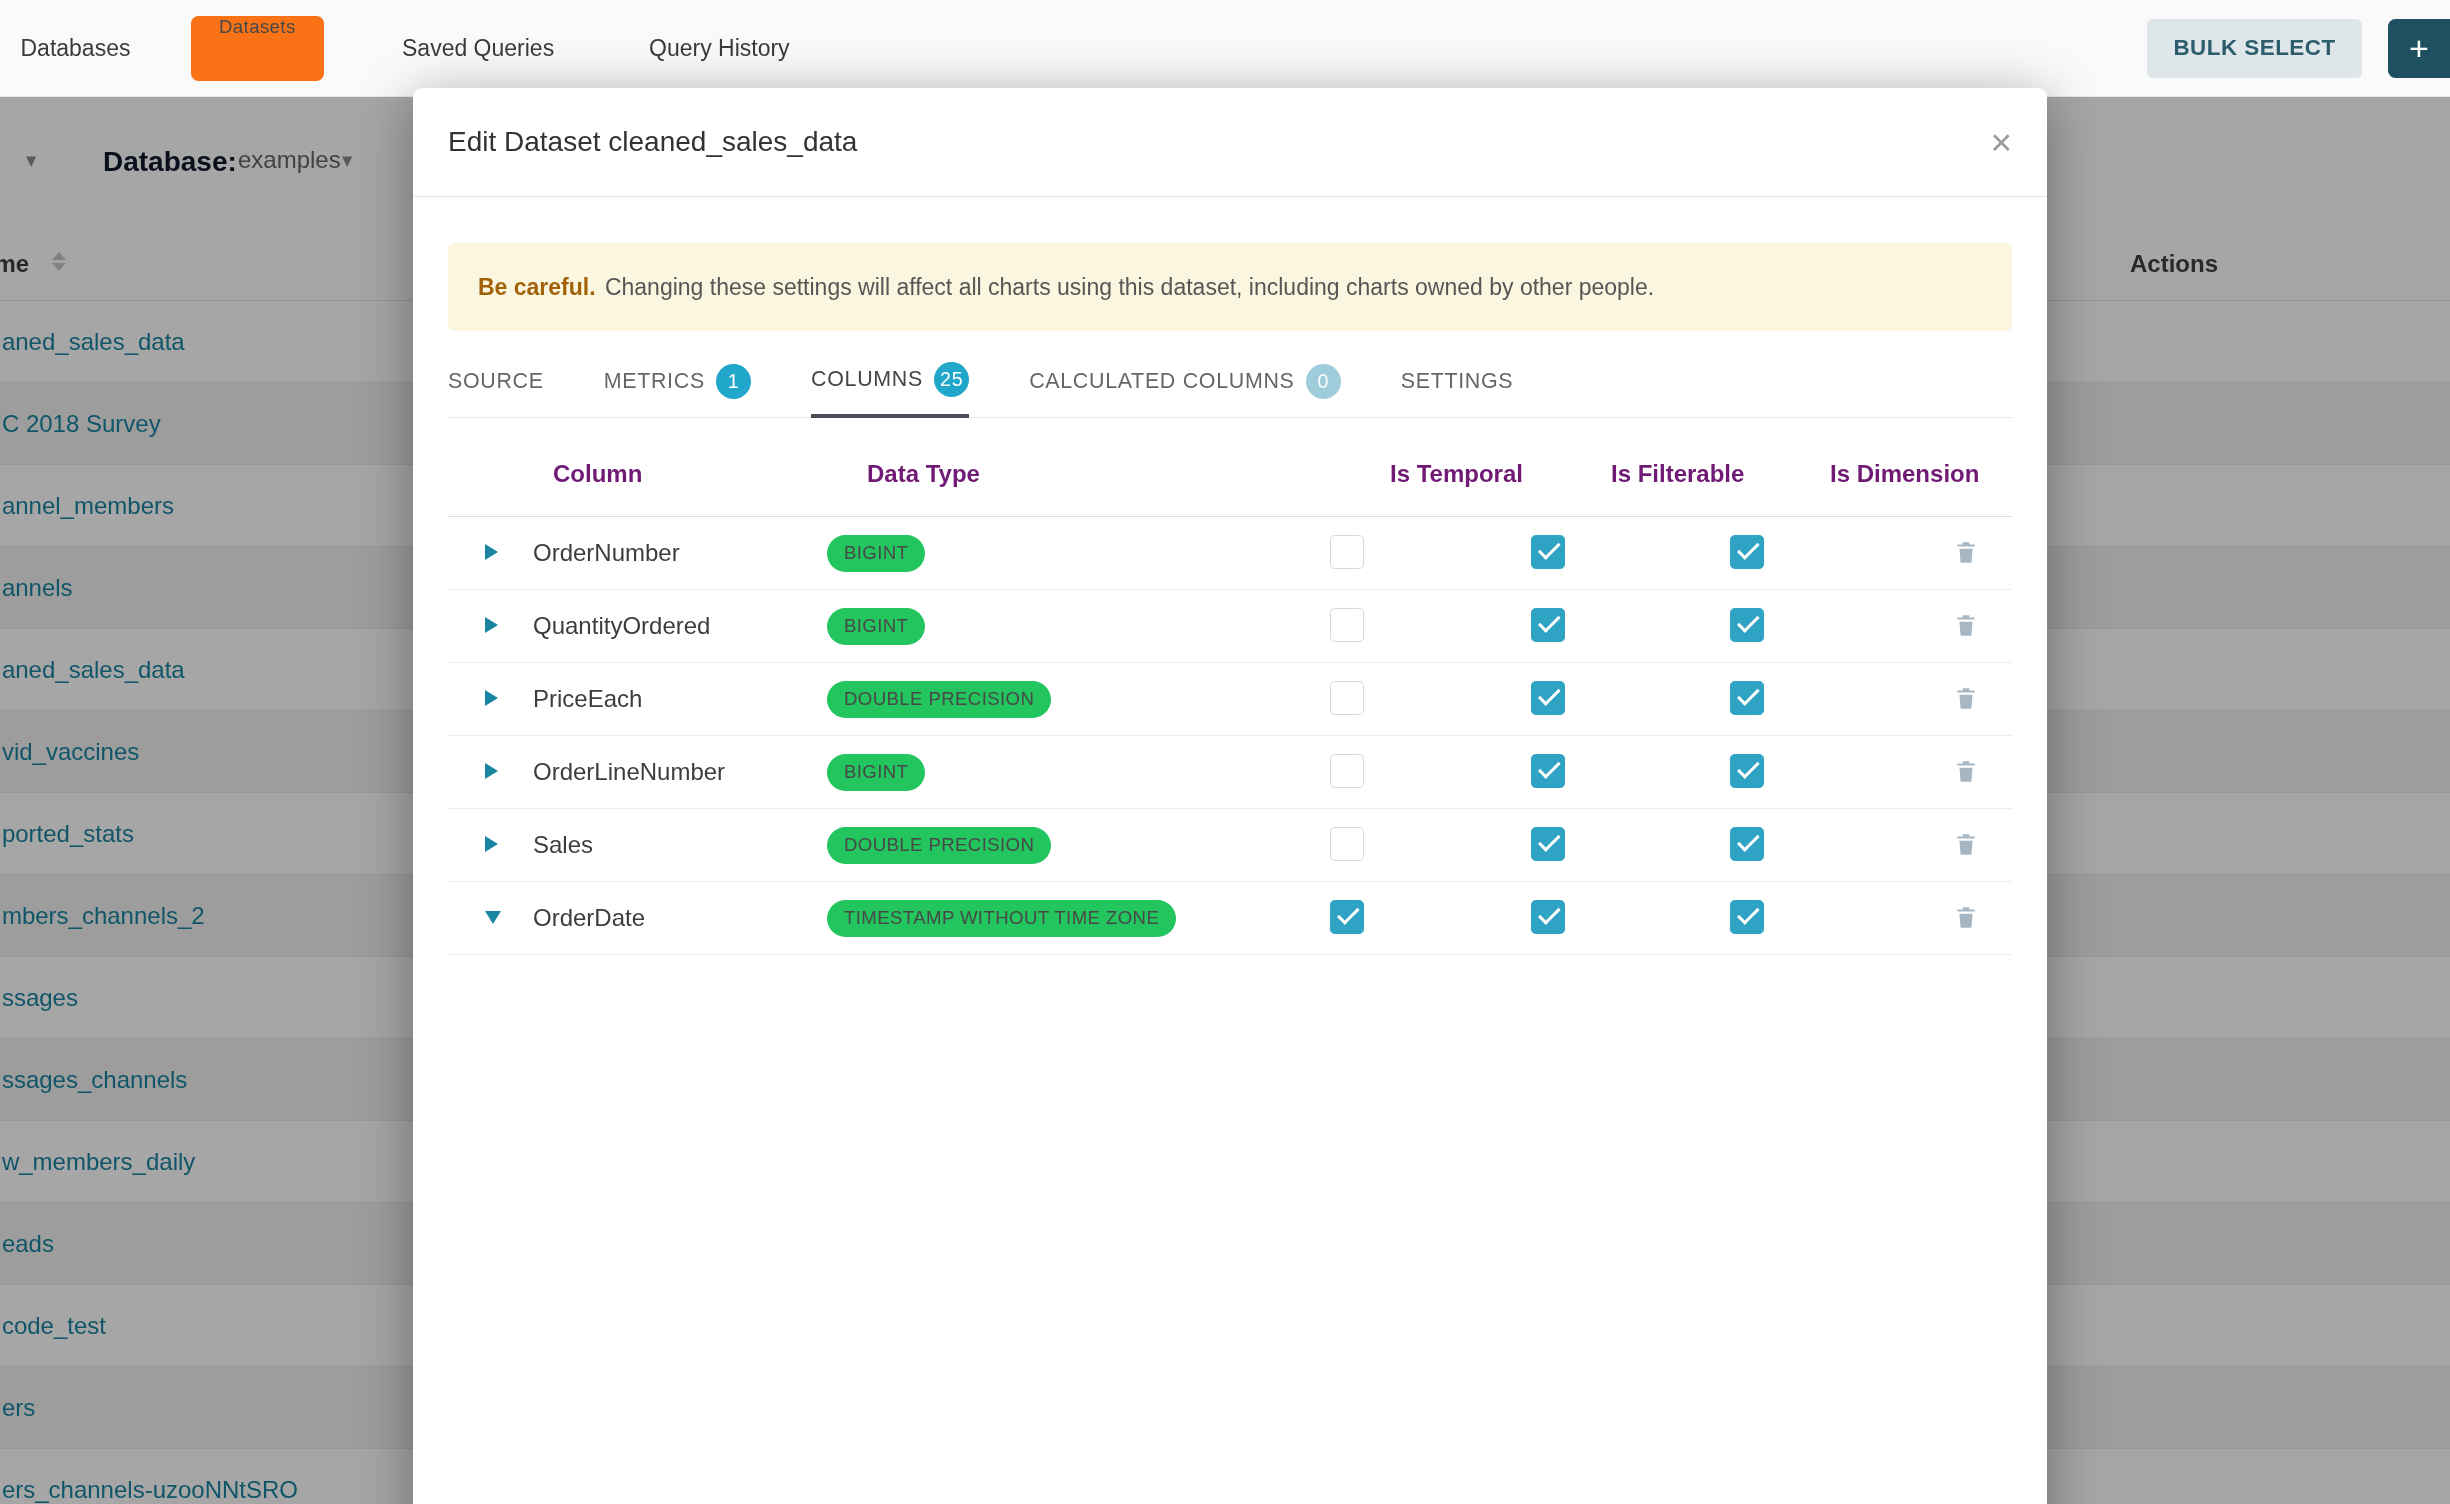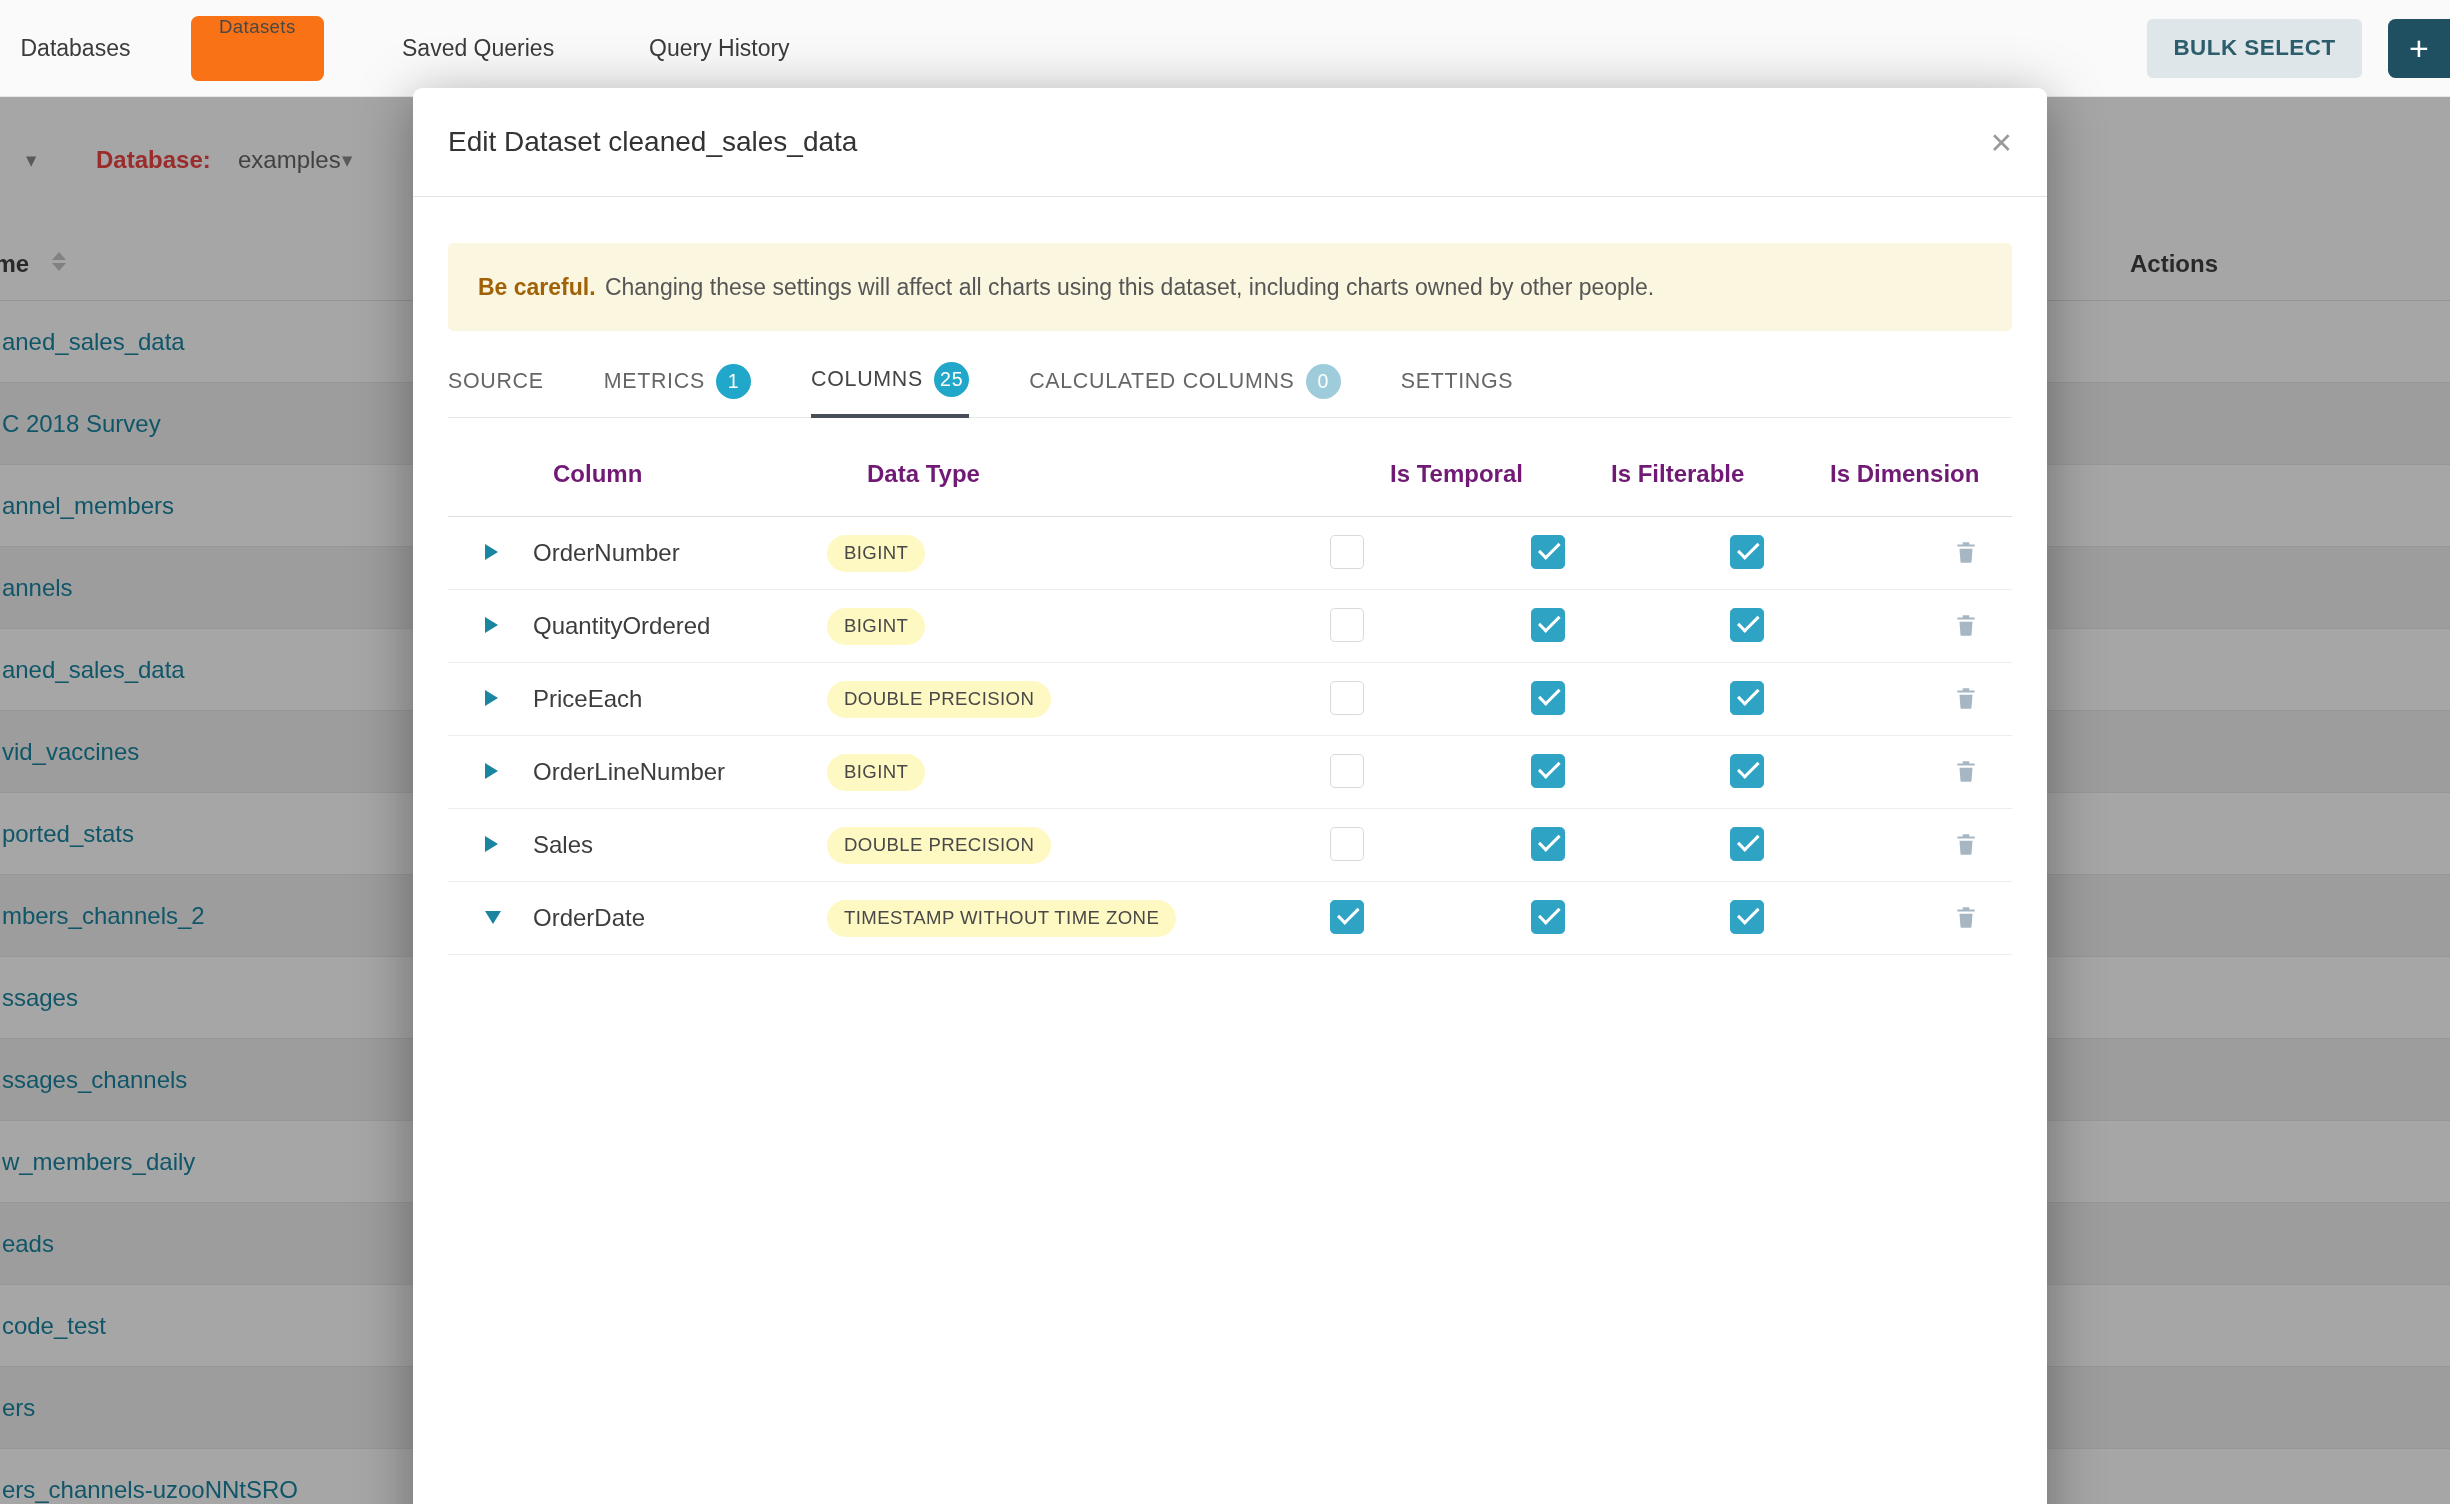--- a/index.html
+++ b/index.html
@@ -32,21 +32,21 @@
     background:#1f5062; border:none; border-radius:7.5px 0 0 7.5px;
     color:#fff; font-size:34px; font-weight:400; cursor:pointer; line-height:56px;
     font-family:"Liberation Sans", sans-serif;
   }
 
   
   .bg-content { position:absolute; top:97px; left:0; width:2450px; height:1408px; background:#fff; z-index:0; }
   .db-bar { position:absolute; top:45px; left:0; height:37px; width:100%; }
   .db-bar .caret { position:absolute; font-size:20.5px; color:#8b8b8b; top:5.6px; }
   .db-caret-a { left:26px; }
-  .db-label { position:absolute; left:96px; top:3.7px; font-size:24px; font-weight:700; color:#ef4444; }
+  .db-label { position:absolute; left:103px; top:3.7px; font-size:28px; font-weight:700; color:#0f172a; }
   .db-value { position:absolute; left:238px; top:3.7px; font-size:24px; color:#666; }
   .db-caret-b { left:342px; }
 
   .bg-head { position:absolute; top:149px; left:0; width:100%; height:52px; }
   .bg-name-header { position:absolute; left:-5.6px; top:3.7px; font-size:24px; font-weight:700; color:#3f3f3f; }
   .sort-icon { position:absolute; left:52px; top:5.6px; display:flex; flex-direction:column; gap:3.7px; }
   .sort-icon i { width:0; height:0; border-left:7.5px solid transparent; border-right:7.5px solid transparent; display:block; }
   .sort-icon .up { border-bottom:8.4px solid #c7c7c7; }
   .sort-icon .down { border-top:8.4px solid #c7c7c7; }
   .bg-actions-header { position:absolute; left:2130px; top:3.7px; font-size:24px; font-weight:700; color:#3f3f3f; }
@@ -115,21 +115,21 @@
   .col-filt  { width:199px; flex:none; }
   .col-dim   { width:223px; flex:none; }
   .col-trash { flex:1; }
 
   .crow { height:73px; display:flex; align-items:center; border-bottom:0.9px solid #ededed; }
   .crow .col-caret { padding-left:37px; }
   .tri-r { display:inline-block; width:0; height:0; border-left:13px solid #1985a0; border-top:8.4px solid transparent; border-bottom:8.4px solid transparent; cursor:pointer; }
   .tri-d { display:inline-block; width:0; height:0; border-top:13px solid #1985a0; border-left:8.4px solid transparent; border-right:8.4px solid transparent; cursor:pointer; }
   .cname { font-size:24px; color:#3d3d3d; }
   .pill {
-    display:inline-block; background:#fef9c3; border-radius:19.6px; padding:7.5px 17px;
+    display:inline-block; background:#22c55e; border-radius:19.6px; padding:7.5px 17px;
     font-size:18.6px; letter-spacing:0.4px; color:#484848; white-space:nowrap;
   }
   .cb {
     display:inline-block; width:34px; height:34px; border-radius:4.7px;
     background:#fff; border:1.9px solid #d9d9d9; position:relative; cursor:pointer;
   }
   .cb.checked { background:#2ea3c4; border-color:#2ea3c4; }
   .cb.checked::after {
     content:""; position:absolute; left:6.5px; top:7.5px; width:17.7px; height:8.4px;
     border-left:3.7px solid #fff; border-bottom:3.7px solid #fff; transform:rotate(-45deg);

